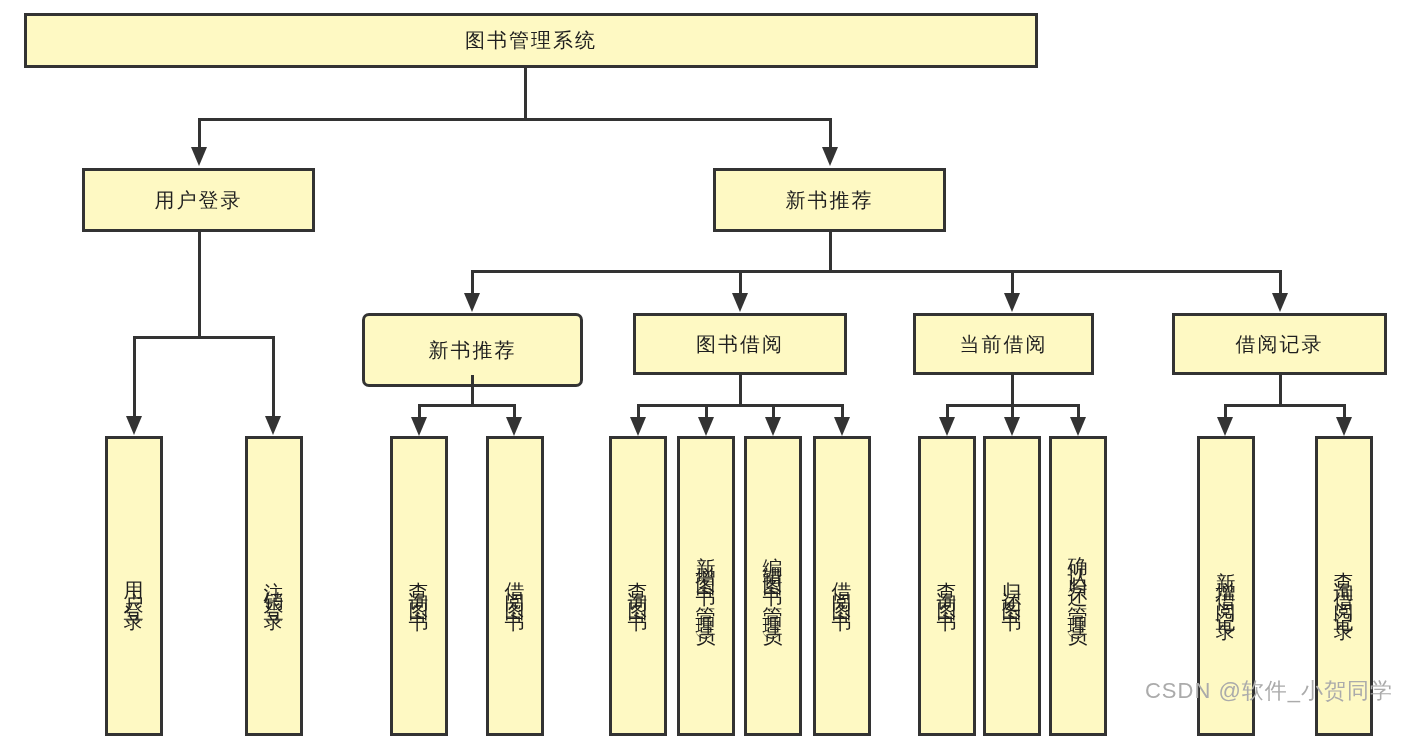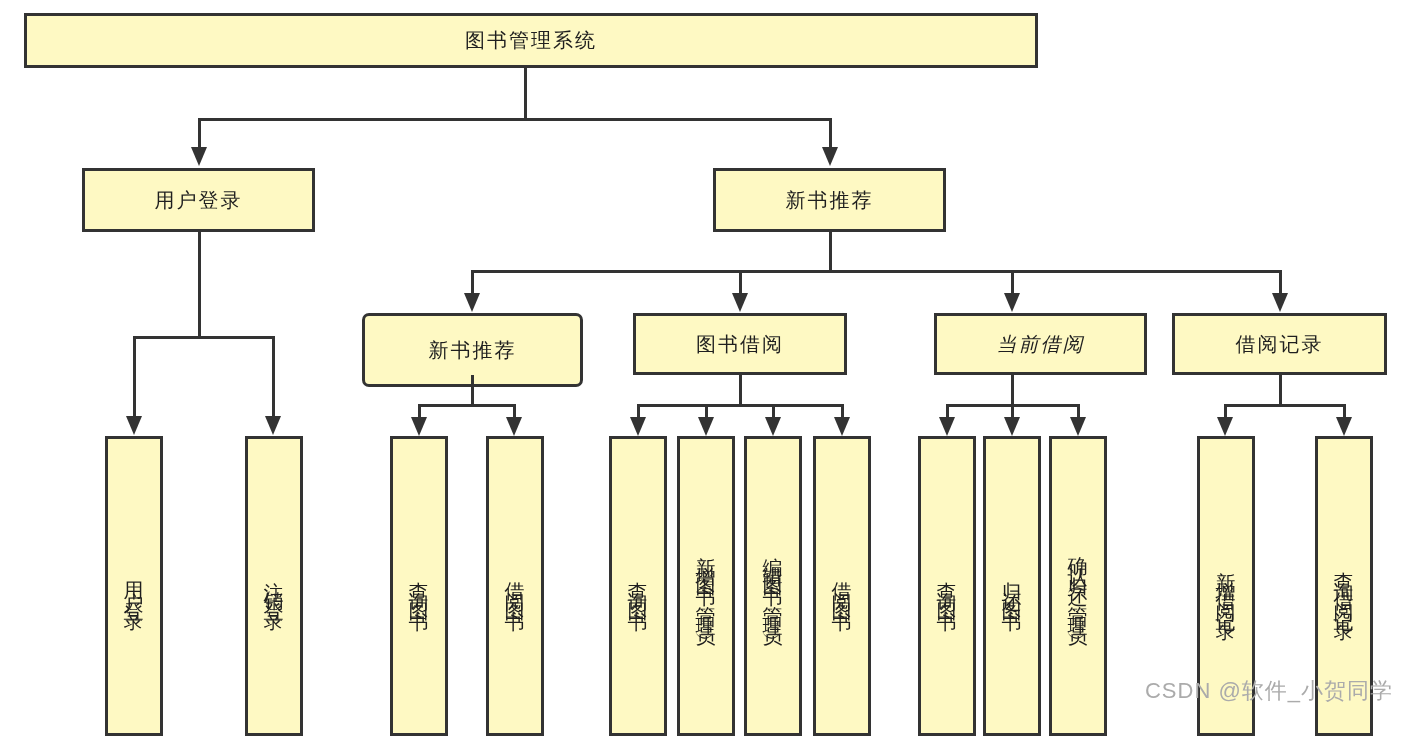--- a/index.html
+++ b/index.html
@@ -77,21 +77,21 @@
   <div class="arrow" style="left:1004px;top:293px;"></div>
   <div class="vline" style="left:1279px;top:270px;height:24px;"></div>
   <div class="arrow" style="left:1272px;top:293px;"></div>
 
   <div class="node" style="left:362px;top:313px;width:221px;height:74px;border-radius:7px;">
     <span class="lbl">新书推荐</span>
   </div>
   <div class="node" style="left:633px;top:313px;width:214px;height:62px;">
     <span class="lbl">图书借阅</span>
   </div>
-  <div class="node" style="left:934px;top:313px;width:213px;height:62px;font-style:italic;">
+  <div class="node" style="left:913px;top:313px;width:181px;height:62px;">
     <span class="lbl">当前借阅</span>
   </div>
   <div class="node" style="left:1172px;top:313px;width:215px;height:62px;">
     <span class="lbl">借阅记录</span>
   </div>
 
   <div class="vline" style="left:471px;top:375px;height:32px;"></div>
   <div class="hline" style="left:418px;top:404px;width:98px;"></div>
   <div class="vline" style="left:418px;top:404px;height:14px;"></div>
   <div class="arrow" style="left:411px;top:417px;"></div>

